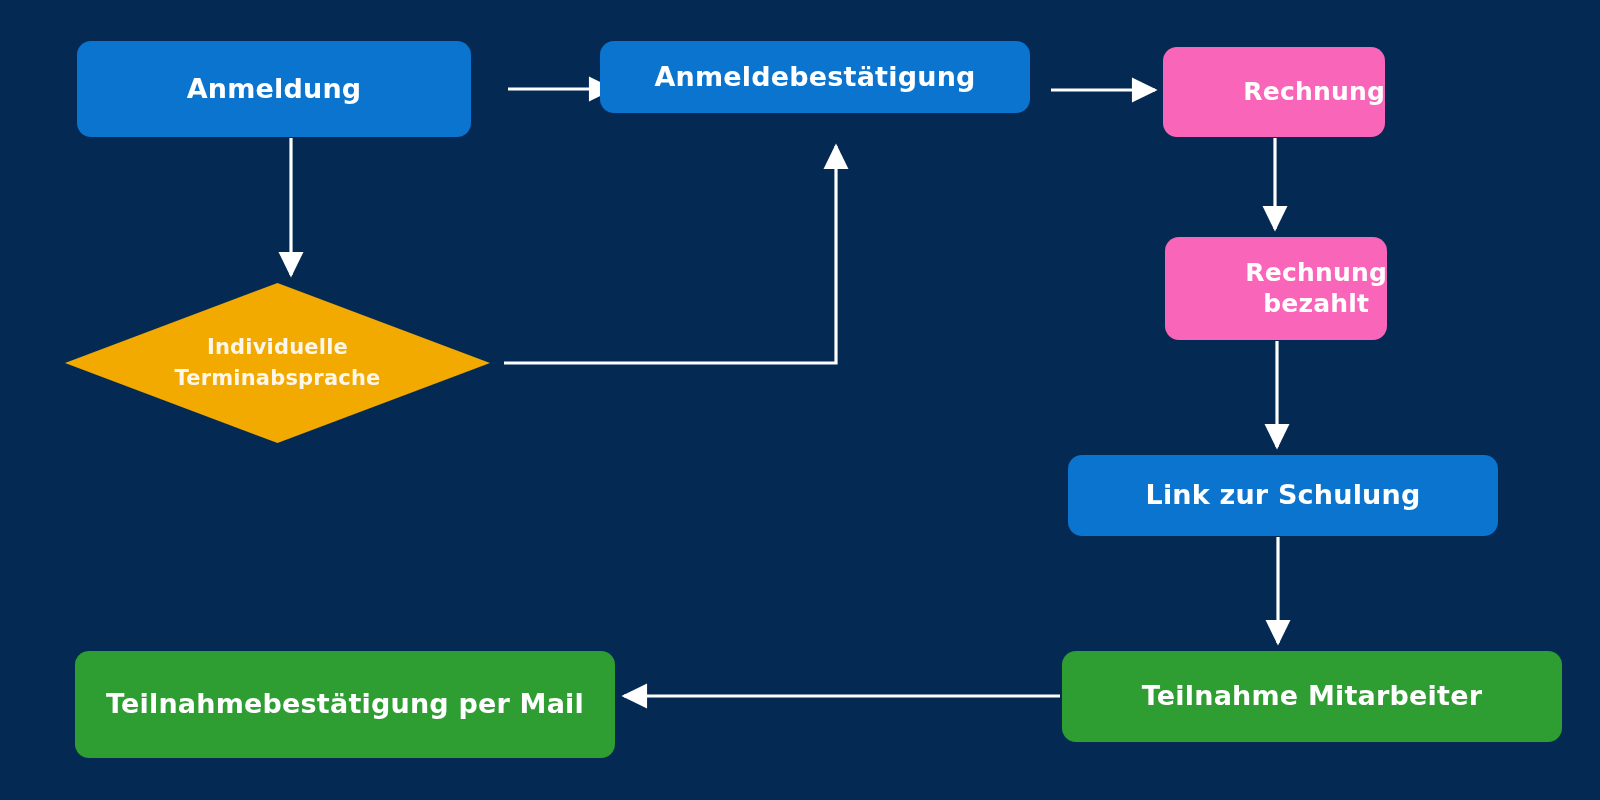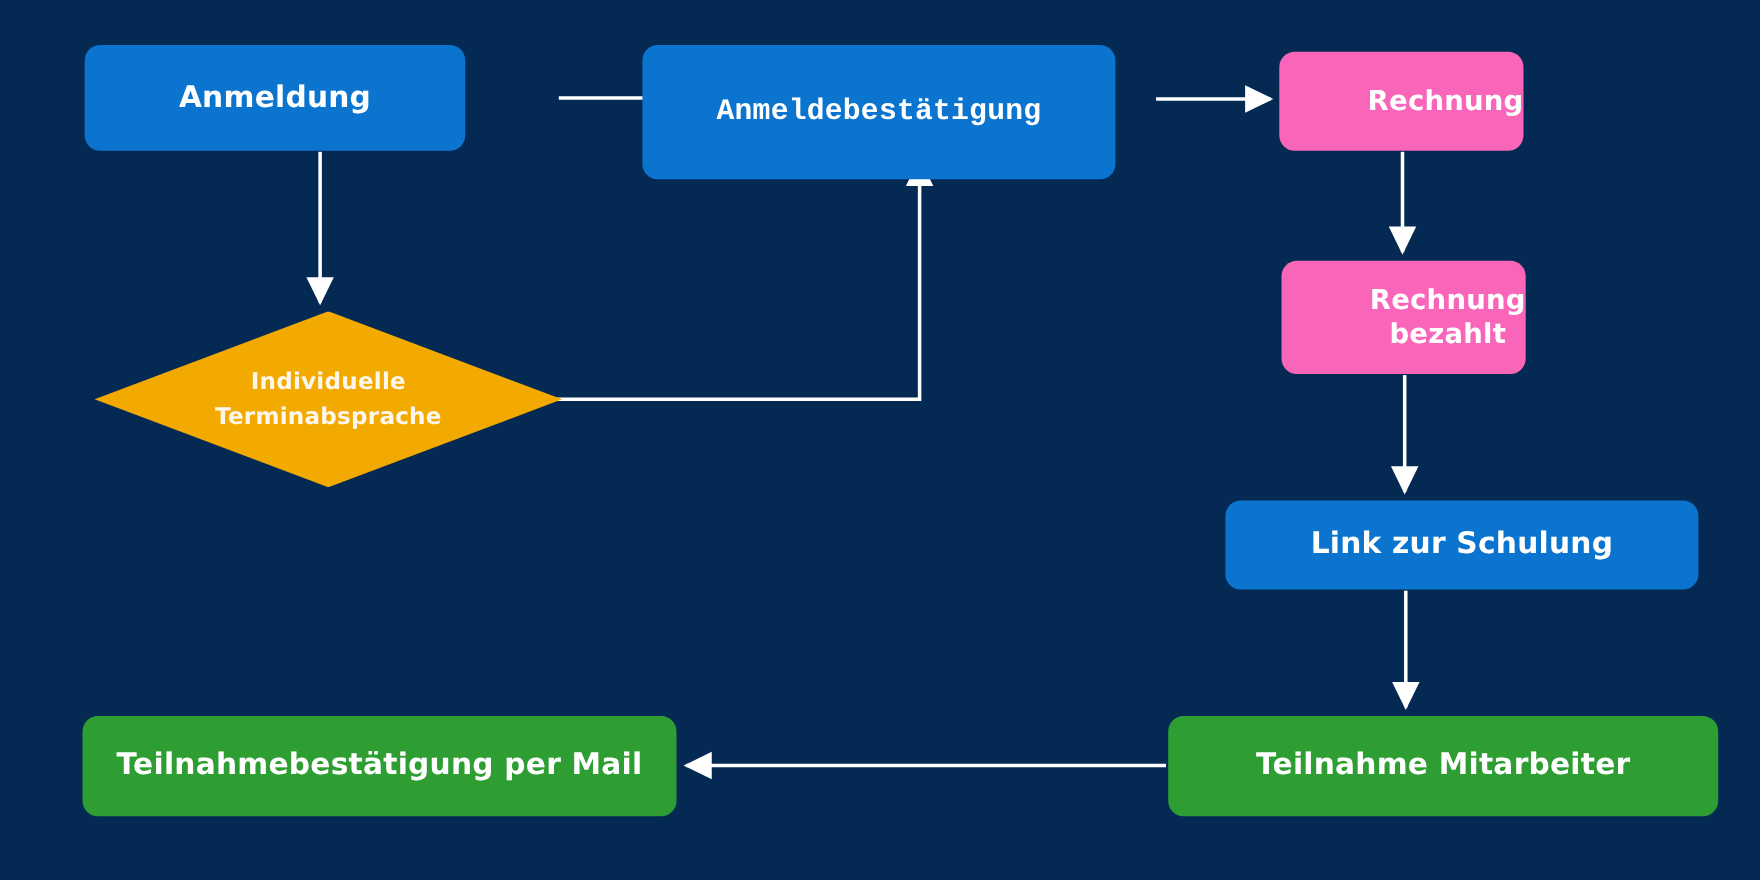--- a/index.html
+++ b/index.html
@@ -81,25 +81,25 @@
         <path d="M 291 138 L 291 275" fill="none" stroke="#ffffff" stroke-width="3.2" stroke-linecap="butt" stroke-linejoin="miter" marker-end="url(#arrowhead)"></path>
         <path d="M 504 363 L 836 363 L 836 146" fill="none" stroke="#ffffff" stroke-width="3.2" stroke-linecap="butt" stroke-linejoin="miter" marker-end="url(#arrowhead)"></path>
         <path d="M 1275 138 L 1275 229" fill="none" stroke="#ffffff" stroke-width="3.2" stroke-linecap="butt" stroke-linejoin="miter" marker-end="url(#arrowhead)"></path>
         <path d="M 1277 341 L 1277 447" fill="none" stroke="#ffffff" stroke-width="3.2" stroke-linecap="butt" stroke-linejoin="miter" marker-end="url(#arrowhead)"></path>
         <path d="M 1278 537 L 1278 643" fill="none" stroke="#ffffff" stroke-width="3.2" stroke-linecap="butt" stroke-linejoin="miter" marker-end="url(#arrowhead)"></path>
         <path d="M 1060 696 L 624 696" fill="none" stroke="#ffffff" stroke-width="3.2" stroke-linecap="butt" stroke-linejoin="miter" marker-end="url(#arrowhead)"></path>
       </g>
   </svg>
 
   <div id="node-layer">
-      <div class="node rounded blue" style="left: 77px; top: 41px; width: 346px; height: 96px; background: rgb(11, 116, 206); text-align: center;"><span style="font-size: 27px;">Anmeldung</span></div>
-      <div class="node rounded blue" style="left: 584px; top: 41px; width: 430px; height: 122px; background: rgb(11, 116, 206); font-family: Liberation Mono, monospace;"><span style="font-size: 27px;">Anmeldebestätigung</span></div>
+      <div class="node rounded blue" style="left: 77px; top: 41px; width: 394px; height: 96px; background: rgb(11, 116, 206); text-align: center;"><span style="font-size: 27px;">Anmeldung</span></div>
+      <div class="node rounded blue" style="left: 600px; top: 41px; width: 430px; height: 72px; background: rgb(11, 116, 206);"><span style="font-size: 27px;">Anmeldebestätigung</span></div>
       <div class="node rounded pink" style="left: 1163px; top: 47px; width: 222px; height: 90px; background: rgb(249, 101, 184);"><span style="font-size: 25px;">Rechnung</span></div>
-      <div class="node diamond" style="left: 86px; top: 283px; width: 425px; height: 160px;"><div class="diamond-shape" style="background: rgb(242, 169, 0);"></div><div class="diamond-label" style="font-size: 21px;">Individuelle
+      <div class="node diamond" style="left: 65px; top: 283px; width: 425px; height: 160px;"><div class="diamond-shape" style="background: rgb(242, 169, 0);"></div><div class="diamond-label" style="font-size: 21px;">Individuelle
 Terminabsprache</div></div>
       <div class="node rounded pink" style="left: 1165px; top: 237px; width: 222px; height: 103px; background: rgb(249, 101, 184);"><span style="font-size: 25px;">Rechnung
 bezahlt</span></div>
-      <div class="node rounded blue" style="left: 1114px; top: 455px; width: 430px; height: 81px; background: rgb(11, 116, 206);"><span style="font-size: 27px;">Link zur Schulung</span></div>
+      <div class="node rounded blue" style="left: 1068px; top: 455px; width: 430px; height: 81px; background: rgb(11, 116, 206);"><span style="font-size: 27px;">Link zur Schulung</span></div>
       <div class="node rounded green" style="left: 1062px; top: 651px; width: 500px; height: 91px; background: rgb(46, 158, 50);"><span style="font-size: 27px;">Teilnahme Mitarbeiter</span></div>
-      <div class="node rounded green" style="left: 75px; top: 651px; width: 540px; height: 91px; background: rgb(46, 158, 50);"><span style="font-size: 27px;">Teilnahmebestätigung per Mail</span></div>
+      <div class="node rounded green" style="left: 75px; top: 651px; width: 540px; height: 107px; background: rgb(46, 158, 50);"><span style="font-size: 27px;">Teilnahmebestätigung per Mail</span></div>
     </div>
 
 </div>
 
 </body></html>

